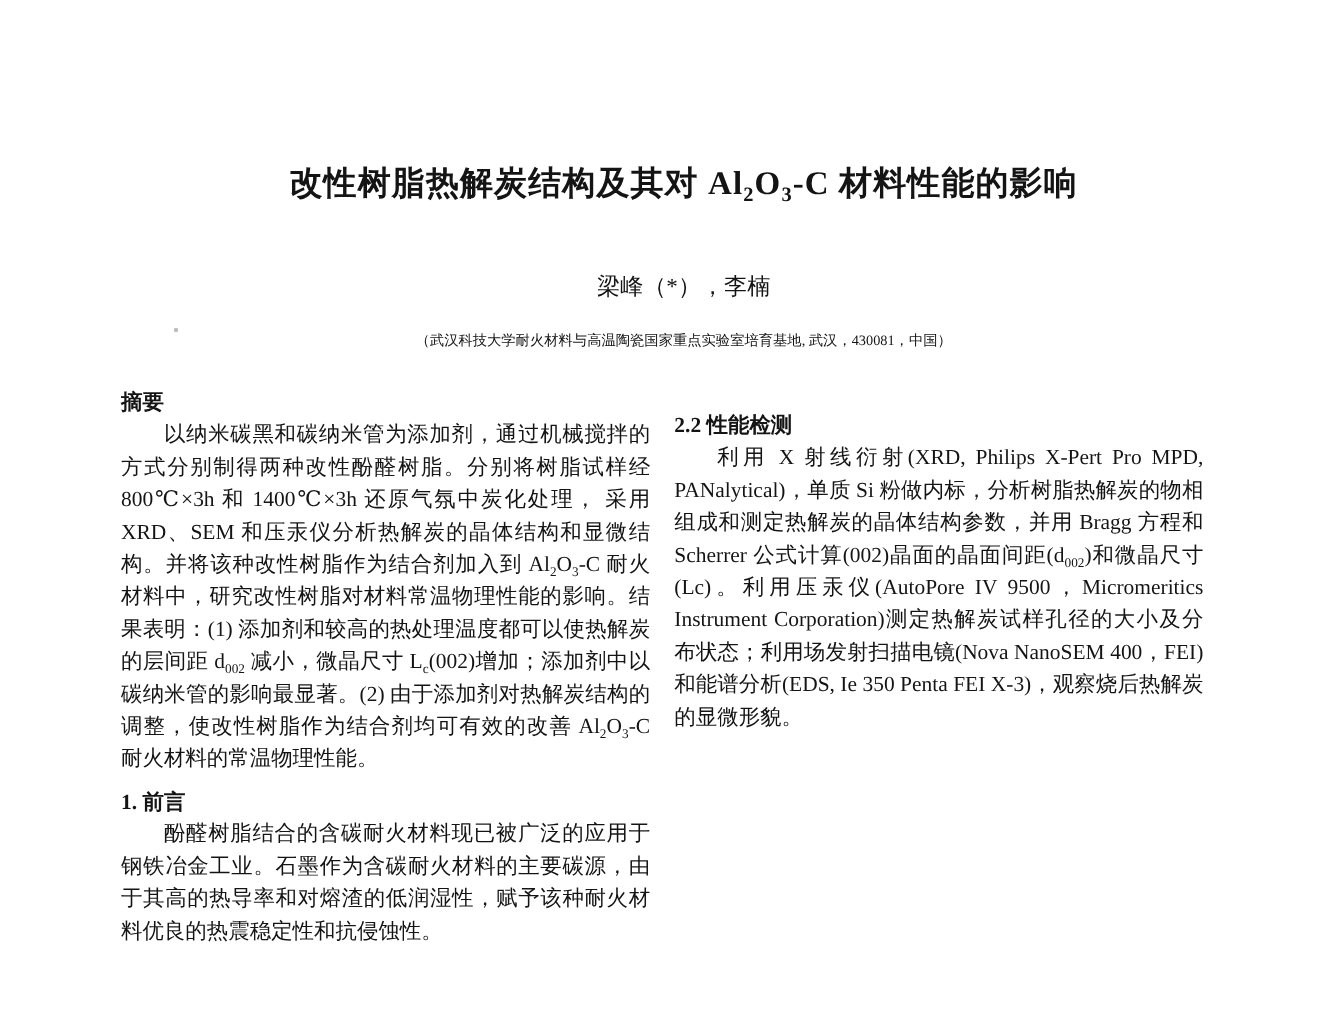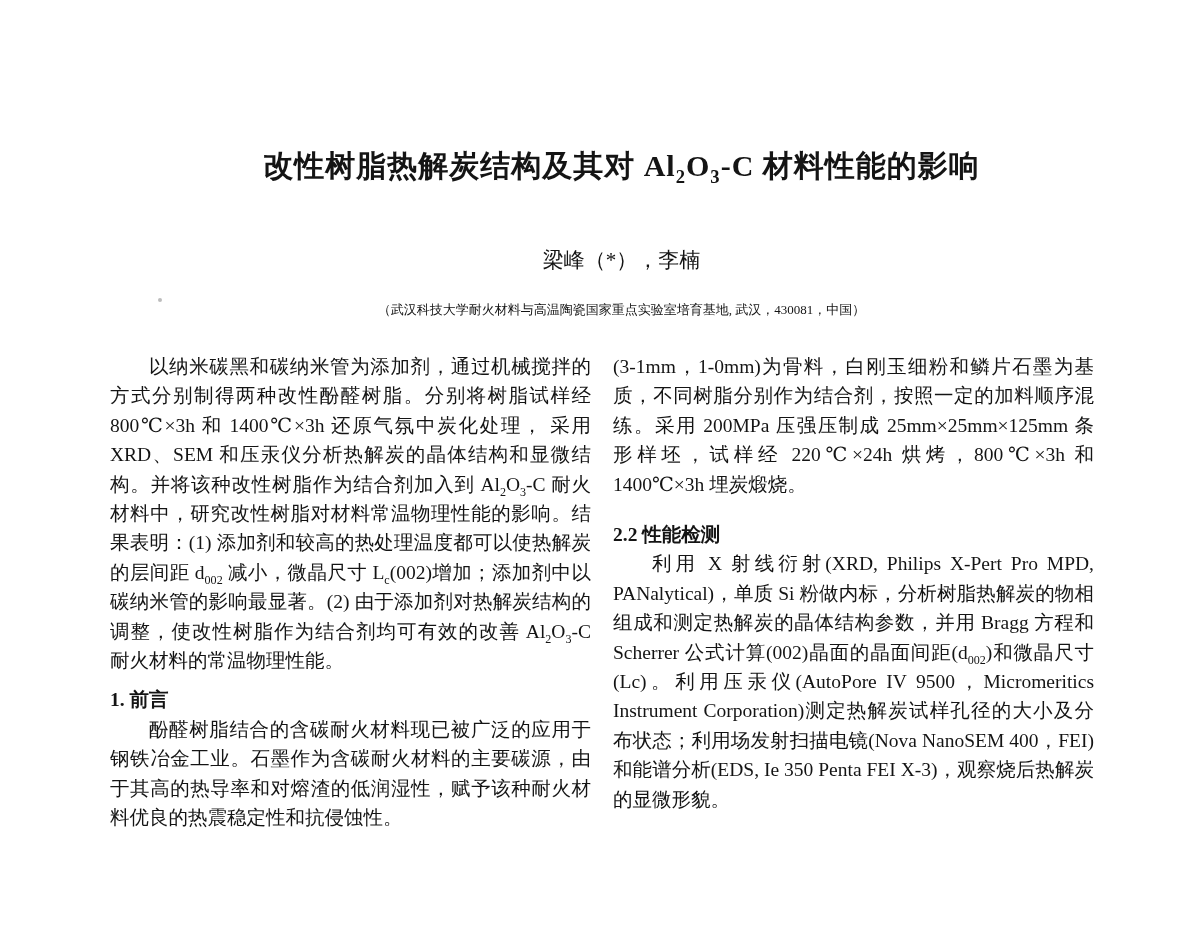--- a/index.html
+++ b/index.html
@@ -90,25 +90,25 @@
 
   <h1 class="title">改性树脂热解炭结构及其对 Al<sub>2</sub>O<sub>3</sub>-C 材料性能的影响</h1>
 
   <p class="authors">梁峰（*），李楠</p>
 
   <p class="affiliation">（武汉科技大学耐火材料与高温陶瓷国家重点实验室培育基地, 武汉，430081，中国）</p>
 
   <div class="columns">
 
     <div class="col">
+      <h2>摘要</h2>
       <p class="indent">以纳米碳黑和碳纳米管为添加剂，通过机械搅拌的方式分别制得两种改性酚醛树脂。分别将树脂试样经 800℃×3h 和 1400℃×3h 还原气氛中炭化处理， 采用 XRD、SEM 和压汞仪分析热解炭的晶体结构和显微结构。并将该种改性树脂作为结合剂加入到 Al<sub>2</sub>O<sub>3</sub>-C 耐火材料中，研究改性树脂对材料常温物理性能的影响。结果表明：(1) 添加剂和较高的热处理温度都可以使热解炭的层间距 d<sub>002</sub> 减小，微晶尺寸 L<sub>c</sub>(002)增加；添加剂中以碳纳米管的影响最显著。(2) 由于添加剂对热解炭结构的调整，使改性树脂作为结合剂均可有效的改善 Al<sub>2</sub>O<sub>3</sub>-C 耐火材料的常温物理性能。</p>
       <h2 class="gap-small">1.  前言</h2>
       <p class="indent">酚醛树脂结合的含碳耐火材料现已被广泛的应用于钢铁冶金工业。石墨作为含碳耐火材料的主要碳源，由于其高的热导率和对熔渣的低润湿性，赋予该种耐火材料优良的热震稳定性和抗侵蚀性。</p>
     </div>
 
     <div class="col">
-      <p>(3-1mm，1-0mm)为骨料，白刚玉细粉和鳞片石墨为基质，不同树脂分别作为结合剂，按照一定的加料顺序混练。采用 200MPa 压强压制成 25mm×25mm×125mm 条形样坯，试样经 220℃×24h 烘烤，800℃×3h 和 1400℃×3h 埋炭煅烧。</p>
       <h2 class="gap-line">2.2  性能检测</h2>
       <p class="indent">利用 X 射线衍射(XRD, Philips X-Pert Pro MPD, PANalytical)，单质 Si 粉做内标，分析树脂热解炭的物相组成和测定热解炭的晶体结构参数，并用 Bragg 方程和 Scherrer 公式计算(002)晶面的晶面间距(d<sub>002</sub>)和微晶尺寸(Lc)。利用压汞仪(AutoPore IV 9500，Micromeritics Instrument Corporation)测定热解炭试样孔径的大小及分布状态；利用场发射扫描电镜(Nova NanoSEM 400，FEI)和能谱分析(EDS, Ie 350 Penta FEI X-3)，观察烧后热解炭的显微形貌。</p>
     </div>
 
   </div>
 </div>
 
 </body></html>

